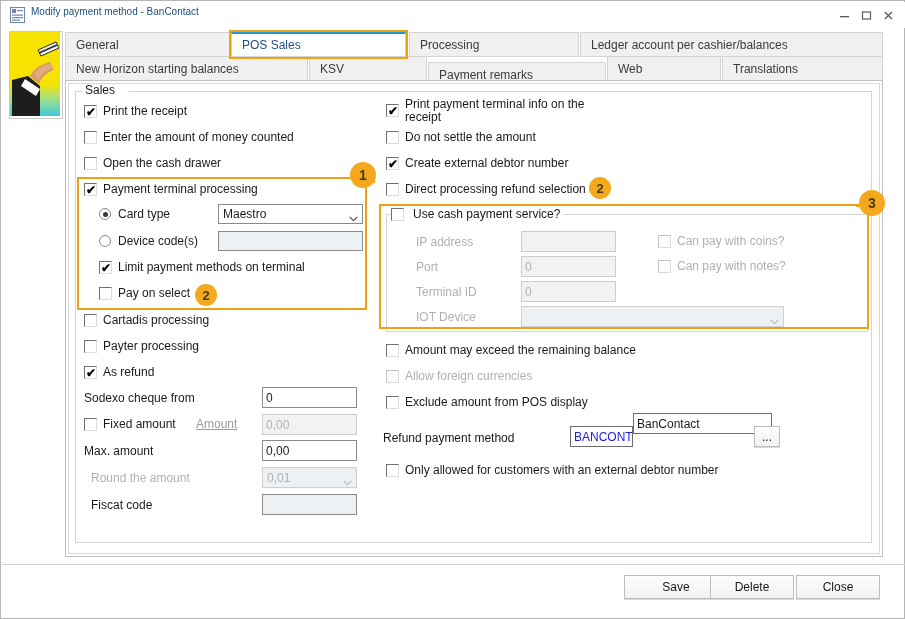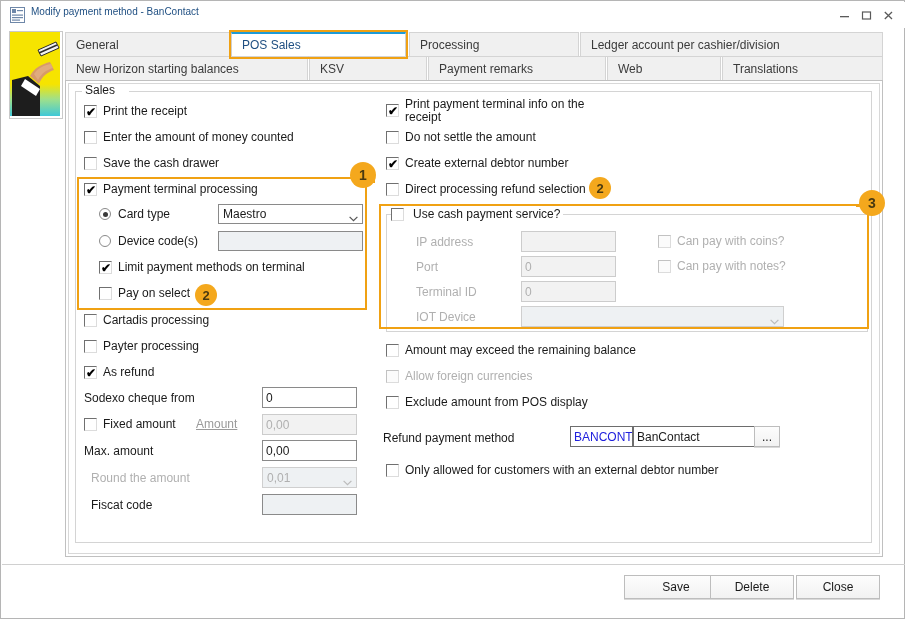--- a/index.html
+++ b/index.html
@@ -230,30 +230,30 @@
   <div class="tab" style="left:64px;top:31px;width:196px;">
     <span>General</span>
   </div>
   <div class="tab active" style="left:230px;top:31px;width:175px;">
     <span>POS Sales</span>
   </div>
   <div class="tab" style="left:408px;top:31px;width:170px;">
     <span>Processing</span>
   </div>
   <div class="tab" style="left:579px;top:31px;width:303px;">
-    <span>Ledger account per cashier/division</span>
+    <span>Ledger account per cashier/balances</span>
   </div>
 
   <div class="tab" style="left:64px;top:55px;width:243px;">
     <span>New Horizon starting balances</span>
   </div>
   <div class="tab" style="left:308px;top:55px;width:118px;">
     <span>KSV</span>
   </div>
-  <div class="tab" style="left:427px;top:55px;width:178px;">
+  <div class="tab" style="left:427px;top:61px;width:178px;">
     <span>Payment remarks</span>
   </div>
   <div class="tab" style="left:606px;top:55px;width:114px;">
     <span>Web</span>
   </div>
   <div class="tab" style="left:721px;top:55px;width:161px;">
     <span>Translations</span>
   </div>
 
   <div class="content">
@@ -271,21 +271,21 @@
     <div class="lbl" style="left:37px;top:23px;">Print the receipt</div>
 
     <div class="cb" style="left:18px;top:50px;">
         <i></i>
       </div>
     <div class="lbl" style="left:37px;top:49px;">Enter the amount of money counted</div>
 
     <div class="cb" style="left:18px;top:76px;">
         <i></i>
       </div>
-    <div class="lbl" style="left:37px;top:75px;">Save the cash drawer</div>
+    <div class="lbl" style="left:37px;top:75px;">Open the cash drawer</div>
 
     <div class="cb checked" style="left:18px;top:102px;">
         <i></i>
         <b>✔</b>
       </div>
     <div class="lbl" style="left:37px;top:101px;">Payment terminal processing</div>
 
     <div class="rb sel" style="left:33px;top:127px;">
         <i></i>
         <b></b>
@@ -445,21 +445,21 @@
 
     <div class="cb" style="left:320px;top:315px;">
         <i></i>
       </div>
     <div class="lbl" style="left:339px;top:314px;">Exclude amount from POS display</div>
 
     <div class="lbl" style="left:317px;top:350px;">Refund payment method</div>
     <div class="tf blue" style="left:504px;top:345px;width:63px;height:21px;">
       <span>BANCONTA</span>
     </div>
-    <div class="tf white" style="left:567px;top:345px;width:139px;height:21px;border-color:#6d6d6d;">
+    <div class="tf white" style="left:567px;top:332px;width:139px;height:21px;border-color:#6d6d6d;">
       <span>BanContact</span>
     </div>
     <div class="btn" style="left:688px;top:345px;width:26px;height:21px;">
       <span>...</span>
     </div>
 
     <div class="cb" style="left:320px;top:383px;">
         <i></i>
       </div>
     <div class="lbl" style="left:339px;top:382px;">Only allowed for customers with an external debtor number</div>

